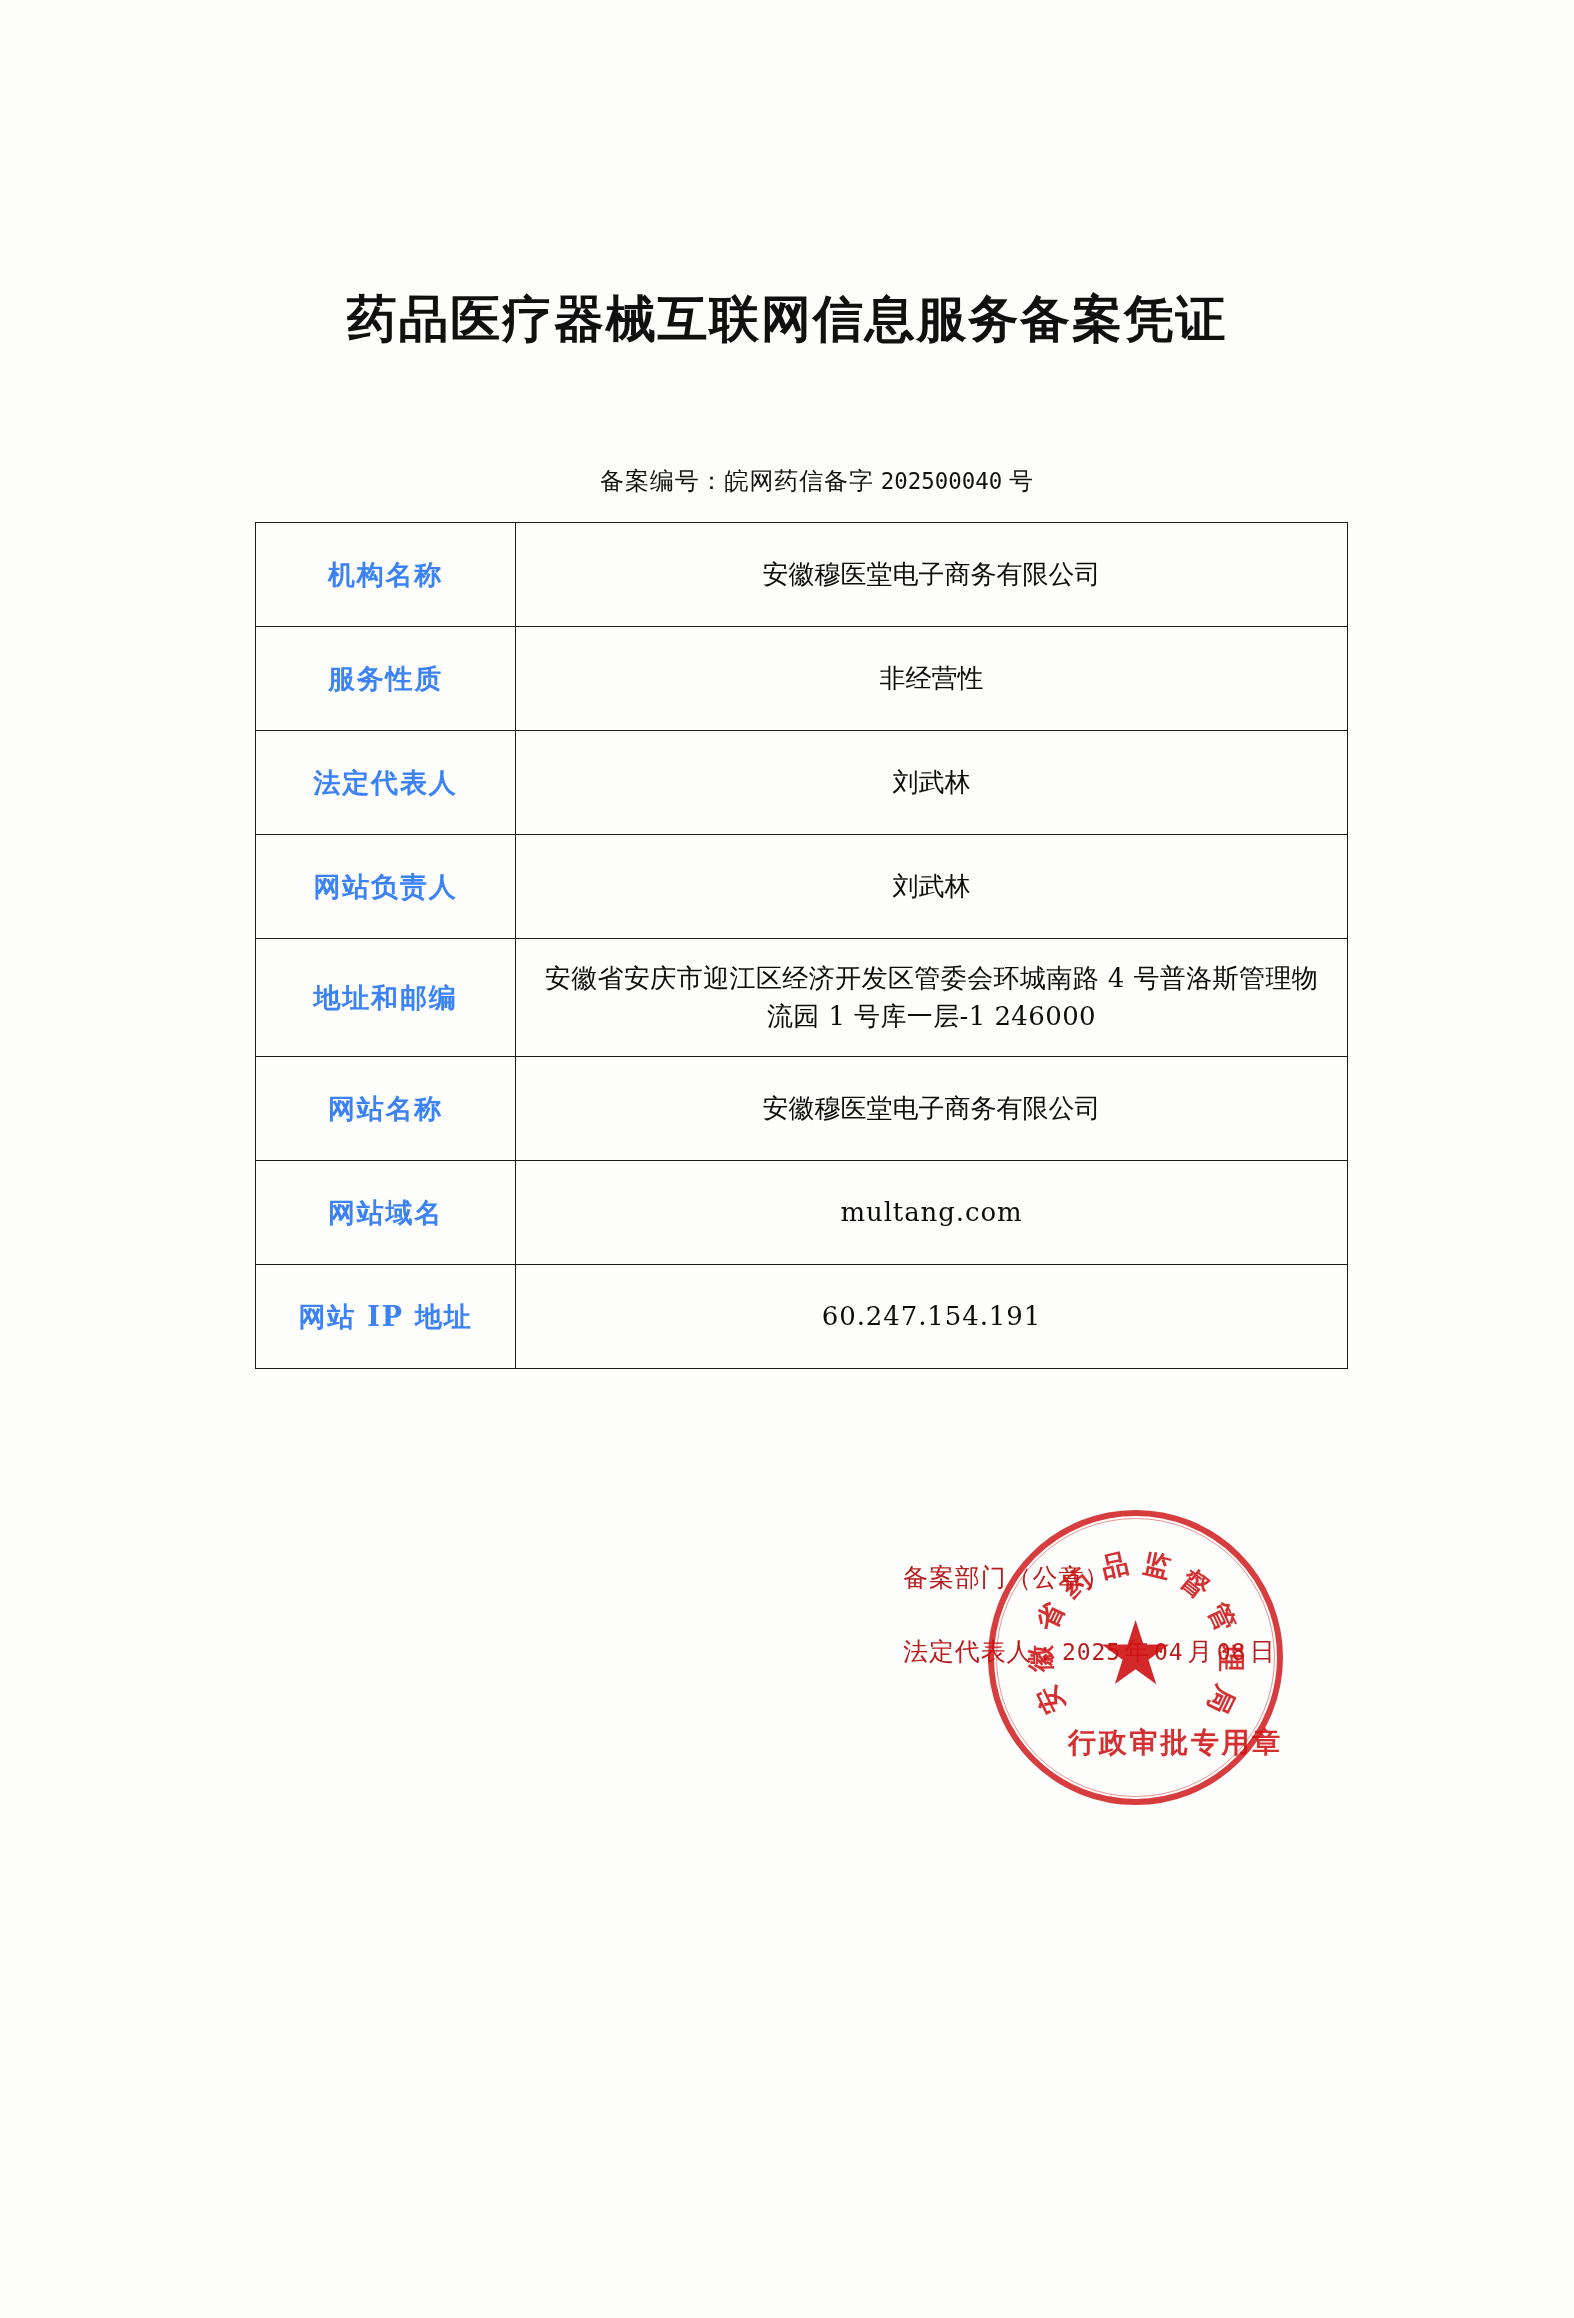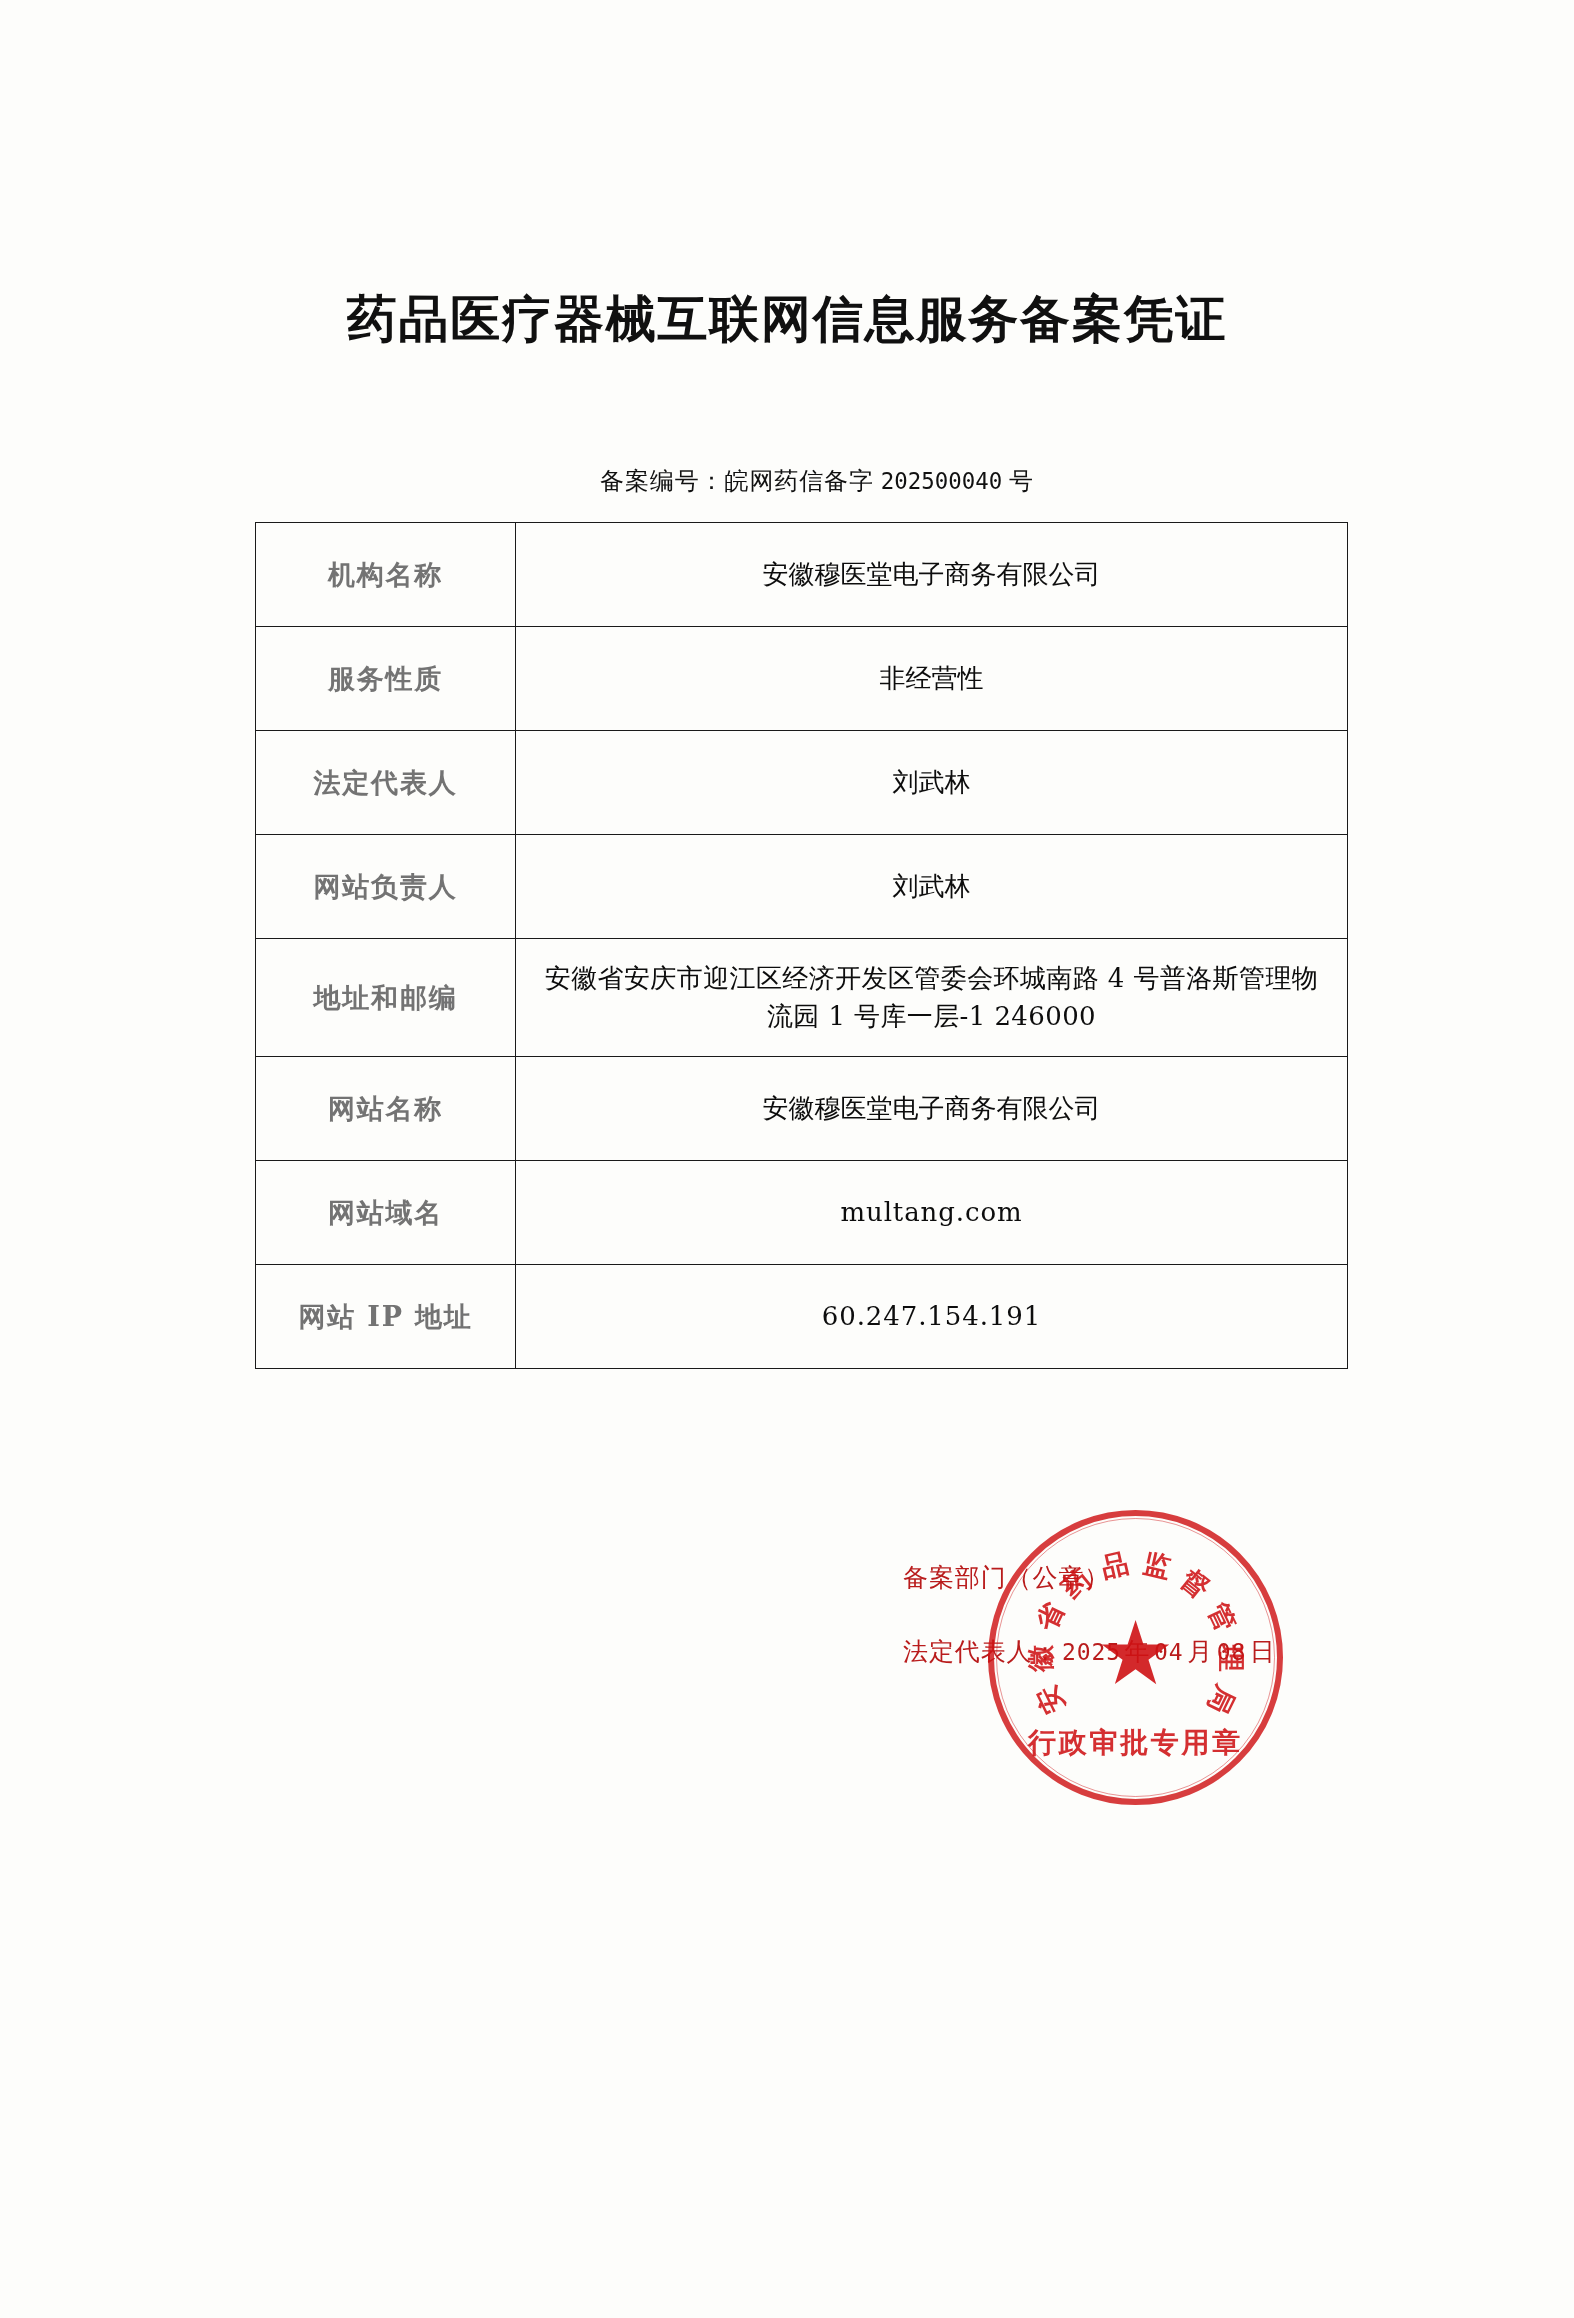--- a/index.html
+++ b/index.html
@@ -70,21 +70,21 @@
     padding: 0;
     vertical-align: middle;
   }
   .cert-table td.label {
     width: 259px;
     text-align: center;
     font-weight: bold;
     font-size: 27px;
     letter-spacing: 1.8px;
     font-family: "DejaVu Serif", "Liberation Serif", serif;
-    color: #737373;
+    color: #3b82f6;
   }
   .cert-table td.value {
     text-align: center;
     font-size: 26px;
     font-family: "DejaVu Serif", "Liberation Serif", serif;
     color: #0d0d0d;
     padding: 5.4px 19.7px;
     line-height: 1.45;
   }
   .cert-table tr {
@@ -173,21 +173,21 @@
     font-weight: bold;
     font-family: "DejaVu Serif", "Liberation Serif", serif;
     color: rgba(206, 18, 20, 0.88);
     transform-origin: 0 0;
   }
   .seal .bottom-text {
     position: absolute;
     left: 0;
     bottom: 43px;
     width: 295px;
-    text-align: center;
+    text-align: right;
     font-size: 28px;
     font-weight: bold;
     letter-spacing: 2.7px;
     color: rgba(206, 18, 20, 0.88);
     font-family: "DejaVu Serif", "Liberation Serif", serif;
   }
 </style>
 </head>
 <body>
 

